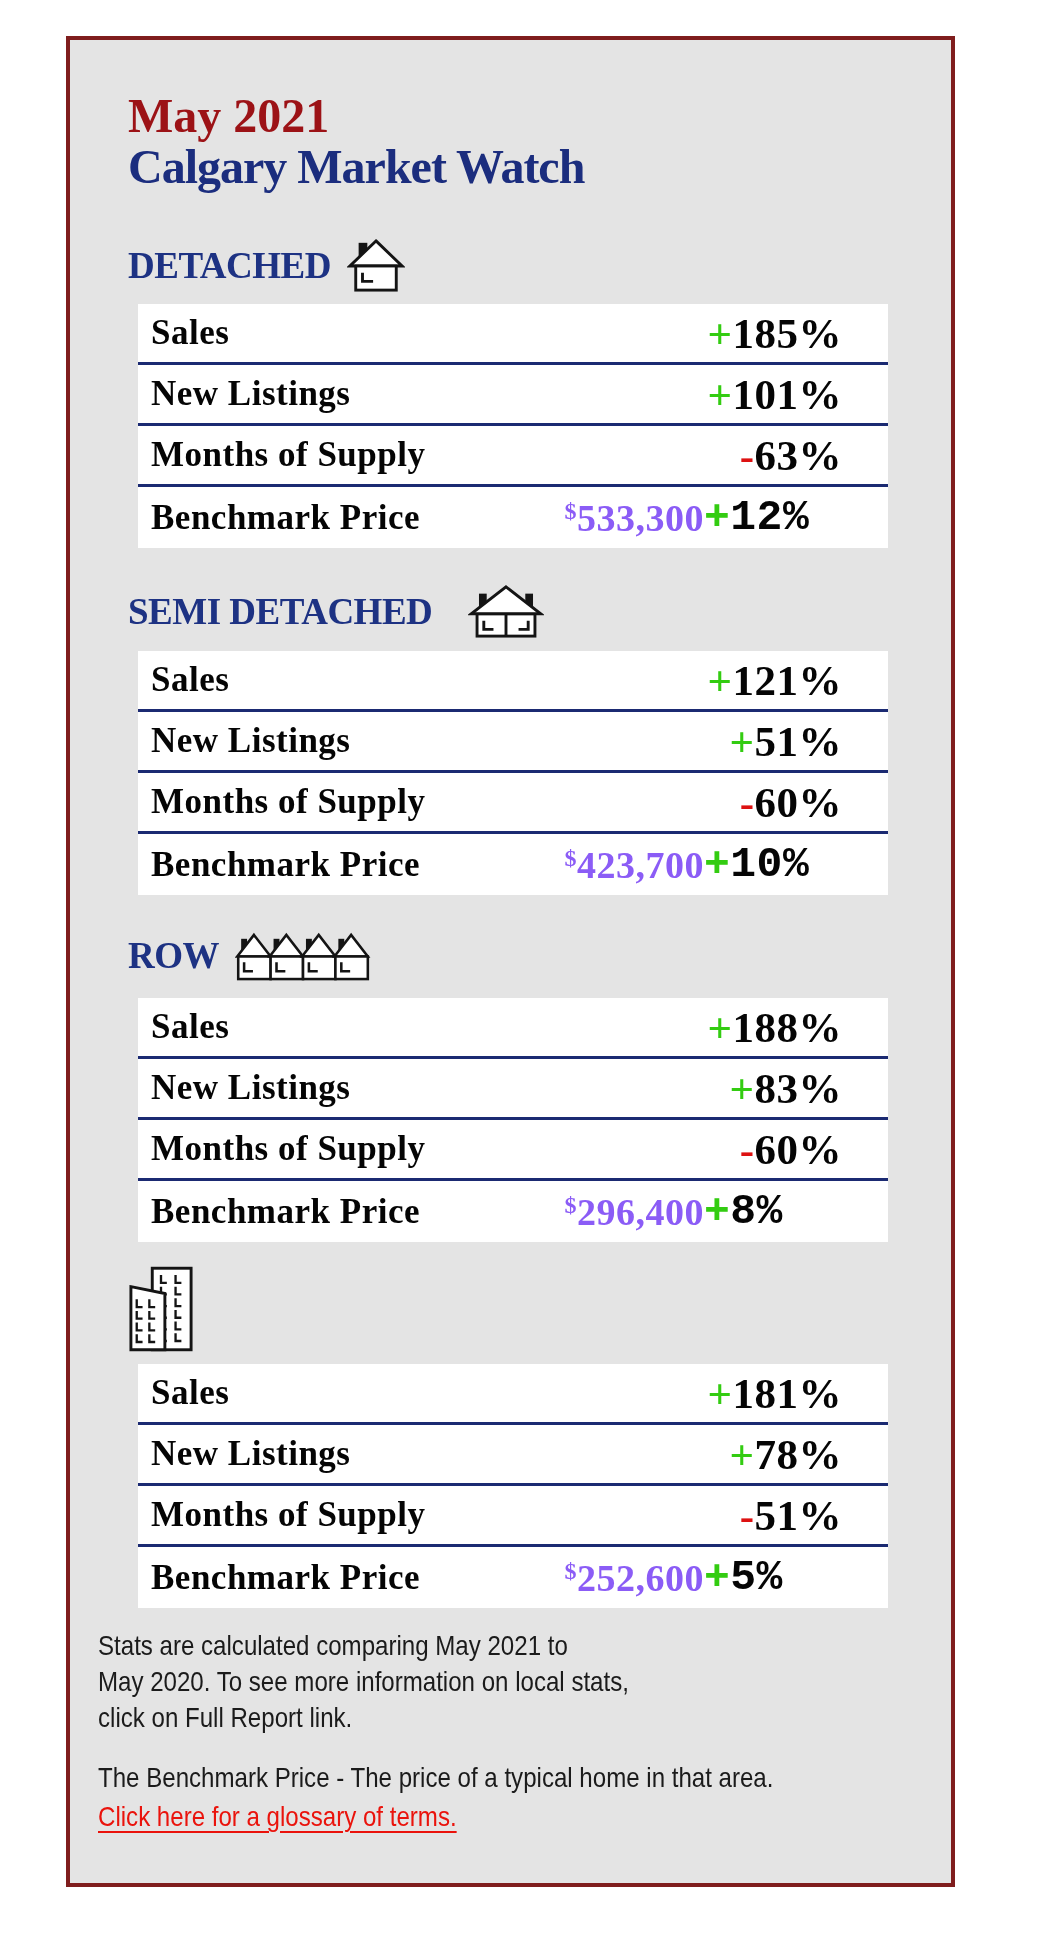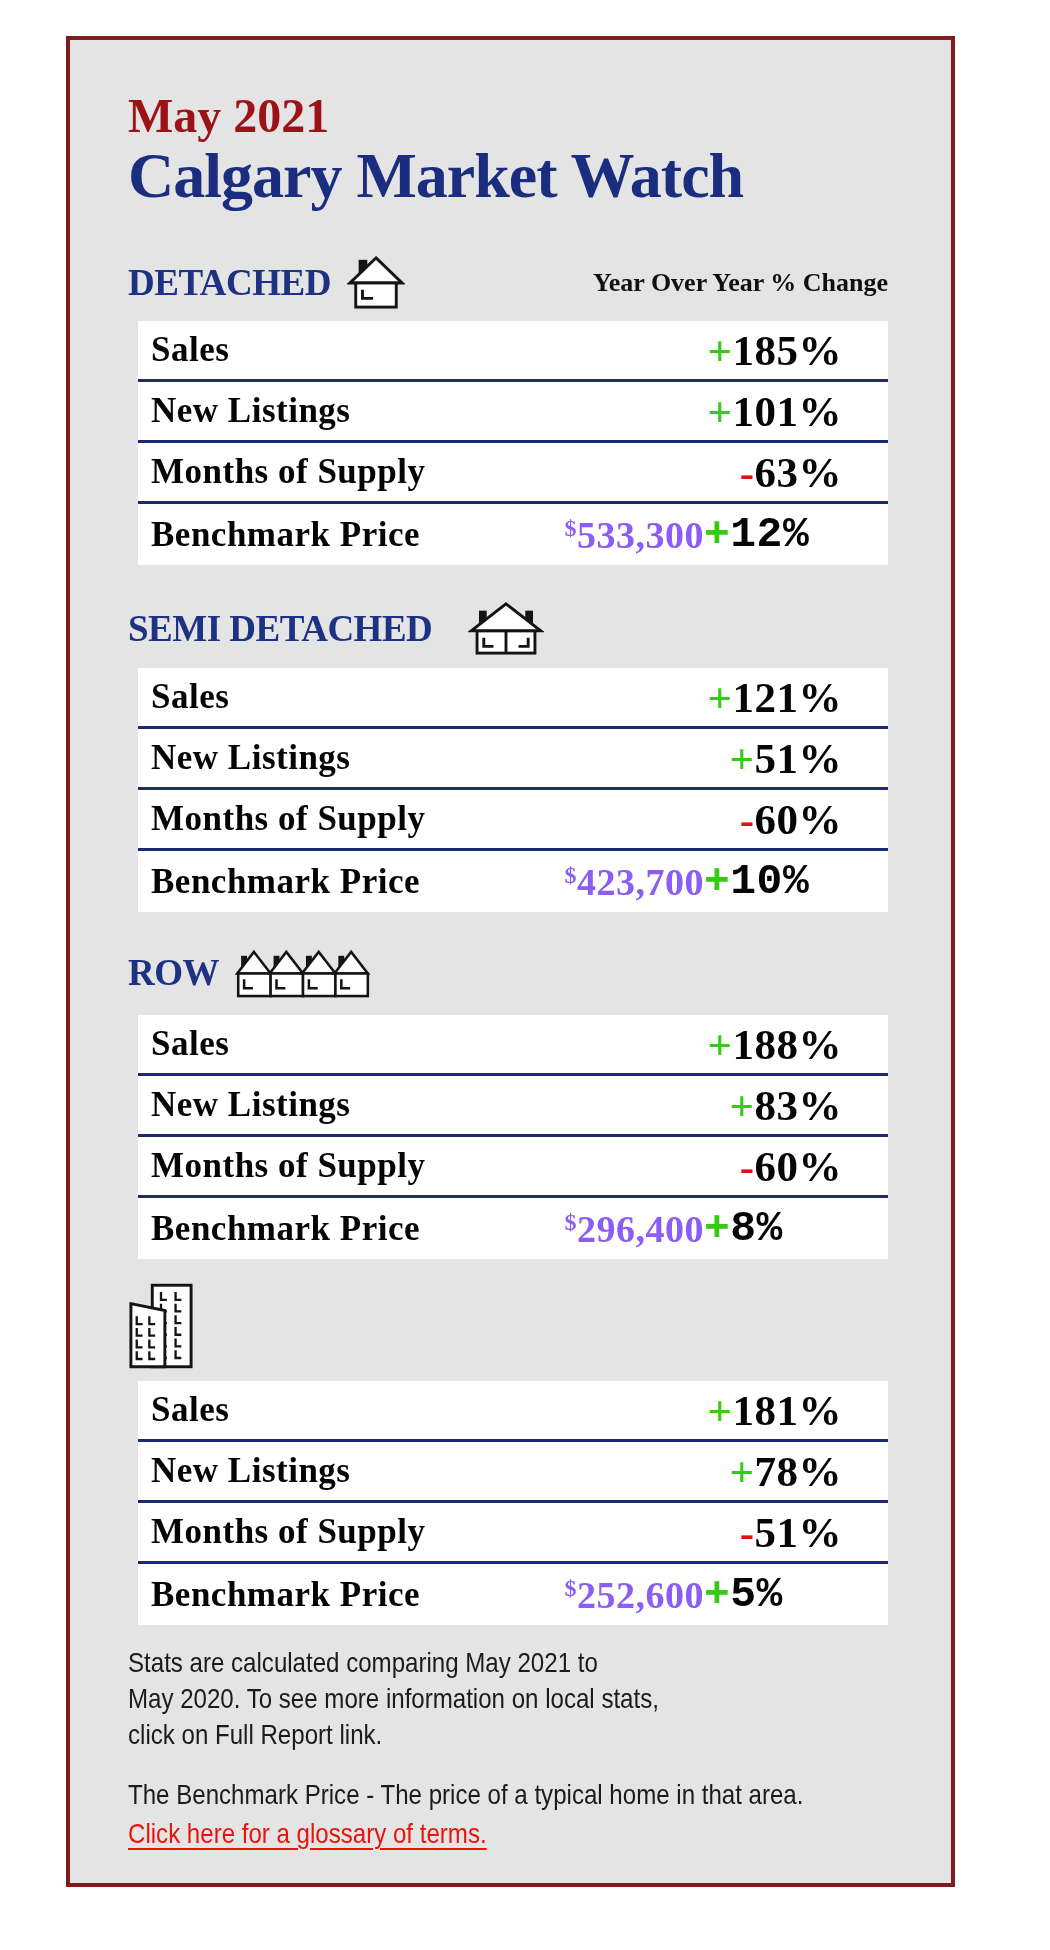--- a/index.html
+++ b/index.html
@@ -7,21 +7,21 @@
     --positive:#33cc11; --negative:#dd1111; --link-red:#ea130c; --card-bg:#e4e4e4;
   }
   *{margin:0;padding:0;box-sizing:border-box;}
   html,body{background:#fff;}
   body{width:1050px;height:1950px;position:relative;font-family:"Liberation Serif","DejaVu Serif",serif;}
   .card{
     position:absolute;left:66px;top:36px;width:889px;height:1851px;
     background:var(--card-bg);border:4px solid #7f1d1d;overflow:hidden;
   }
   .period{margin:52px 0 0 58px;font-size:48px;font-weight:bold;line-height:1;color:var(--accent-red);}
-  .page-title{margin:2px 0 0 58px;font-size:64px;font-weight:bold;line-height:1.05;letter-spacing:-1px;color:var(--navy);}
+  .page-title{margin:2px 0 0 58px;font-size:48px;font-weight:bold;line-height:1.05;letter-spacing:-1px;color:var(--navy);}
 
   .market-section .section-head{
     display:flex;align-items:center;gap:16px;margin-left:58px;width:760px;
   }
   .section-title{font-size:37px;font-weight:bold;letter-spacing:-0.5px;color:var(--section-blue);white-space:nowrap;}
   .icon{display:inline-flex;flex:0 0 auto;}
   .yoy{margin-left:auto;font-size:26px;font-weight:bold;color:#101010;white-space:nowrap;}
 
   .stats-table{margin-left:68px;width:750px;background:#fff;}
   .trow{display:flex;align-items:center;height:61px;padding:0 46px 0 13px;}
@@ -37,21 +37,21 @@
   
   .sec-detached .section-head{margin-top:46px;}
   .sec-detached .stats-table{margin-top:11px;}
   .sec-semi .section-head{margin-top:36px;gap:36px;}
   .sec-semi .stats-table{margin-top:12px;}
   .sec-row .section-head{margin-top:33px;}
   .sec-row .stats-table{margin-top:16px;}
   .sec-apartment .section-head{margin-top:23px;}
   .sec-apartment .stats-table{margin-top:11px;}
 
-  .footer{margin-left:58px;font-family:"Liberation Sans","DejaVu Sans",sans-serif;color:#1b1b1b;}
+  .footer{margin-left:28px;font-family:"Liberation Sans","DejaVu Sans",sans-serif;color:#1b1b1b;}
   .stats-note{margin-top:20px;font-size:28px;line-height:1.28;transform:scaleX(0.86);transform-origin:0 0;white-space:nowrap;}
   .bm-note{margin-top:24px;font-size:28px;line-height:1.28;transform:scaleX(0.86);transform-origin:0 0;white-space:nowrap;}
   .glossary{display:inline-block;margin-top:3px;font-size:28px;line-height:1.28;color:var(--link-red);
     text-decoration:underline;text-decoration-thickness:2px;text-underline-offset:5px;
     transform:scaleX(0.86);transform-origin:0 0;white-space:nowrap;}
 </style>
 </head>
 <body>
 
 <div class="card">
@@ -63,21 +63,20 @@
         <div class="section-head">
           <span class="section-title">DETACHED</span>
           <span class="icon">
             <svg width="58" height="55" viewBox="0 0 60 57">
               <rect x="12" y="5" width="9" height="18" fill="#141414"></rect>
               <polygon points="30,3 57,29 3,29" fill="#fff" stroke="#141414" stroke-width="3"></polygon>
               <rect x="9" y="29" width="42" height="25" fill="#fff" stroke="#141414" stroke-width="3"></rect>
               <path d="M16 36 v9 h11" fill="none" stroke="#141414" stroke-width="3"></path>
             </svg>
           </span>
-          <span class="yoy">Year Over Year % Change</span>
         </div>
         <div class="stats-table">
           <div class="trow ">
             <span class="rlabel">Sales</span>
             <span class="rvalue"><span class="sign pos">+</span>185%</span>
           </div>
           <div class="trow ">
             <span class="rlabel">New Listings</span>
             <span class="rvalue"><span class="sign pos">+</span>101%</span>
           </div>

